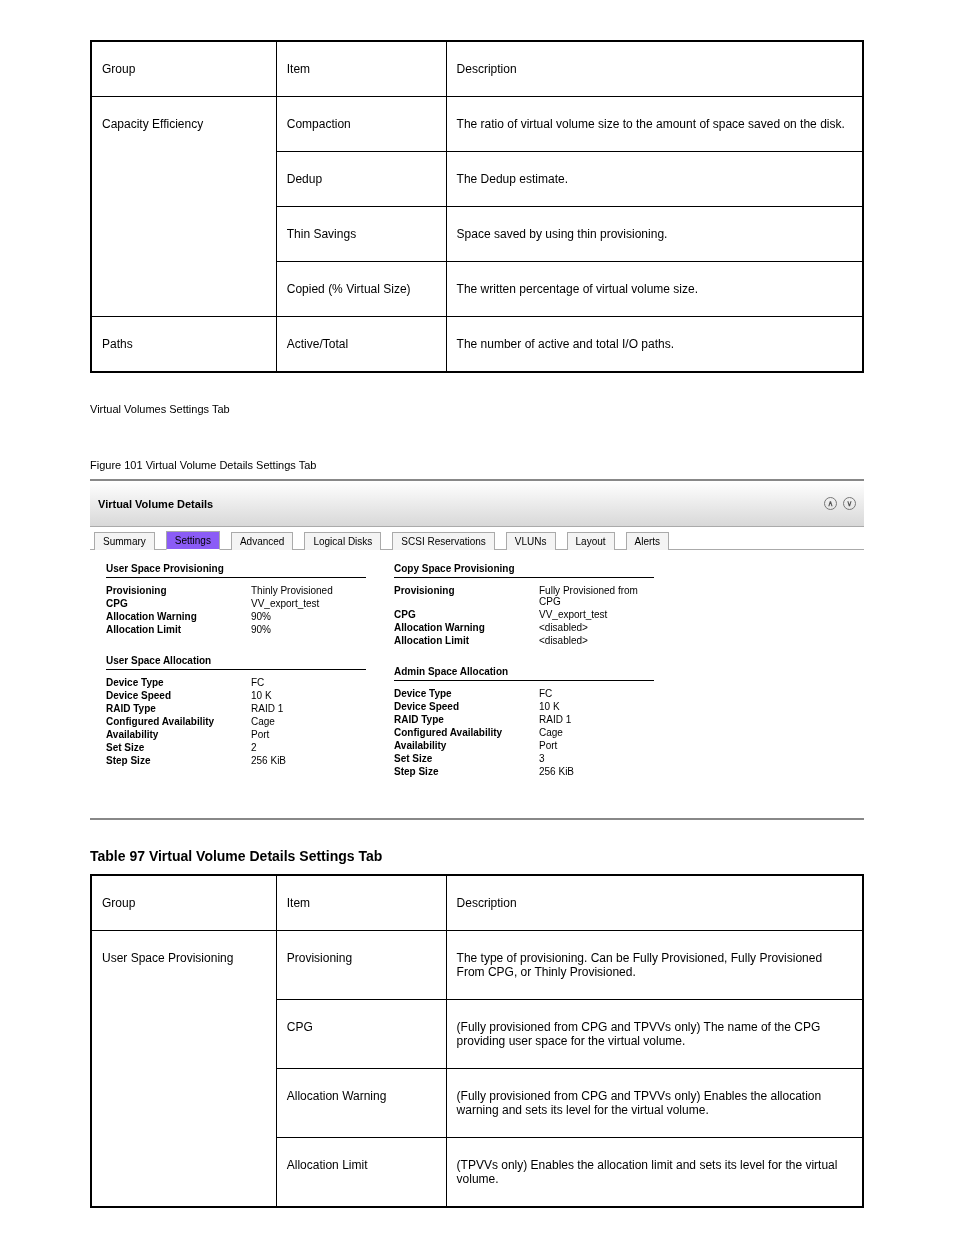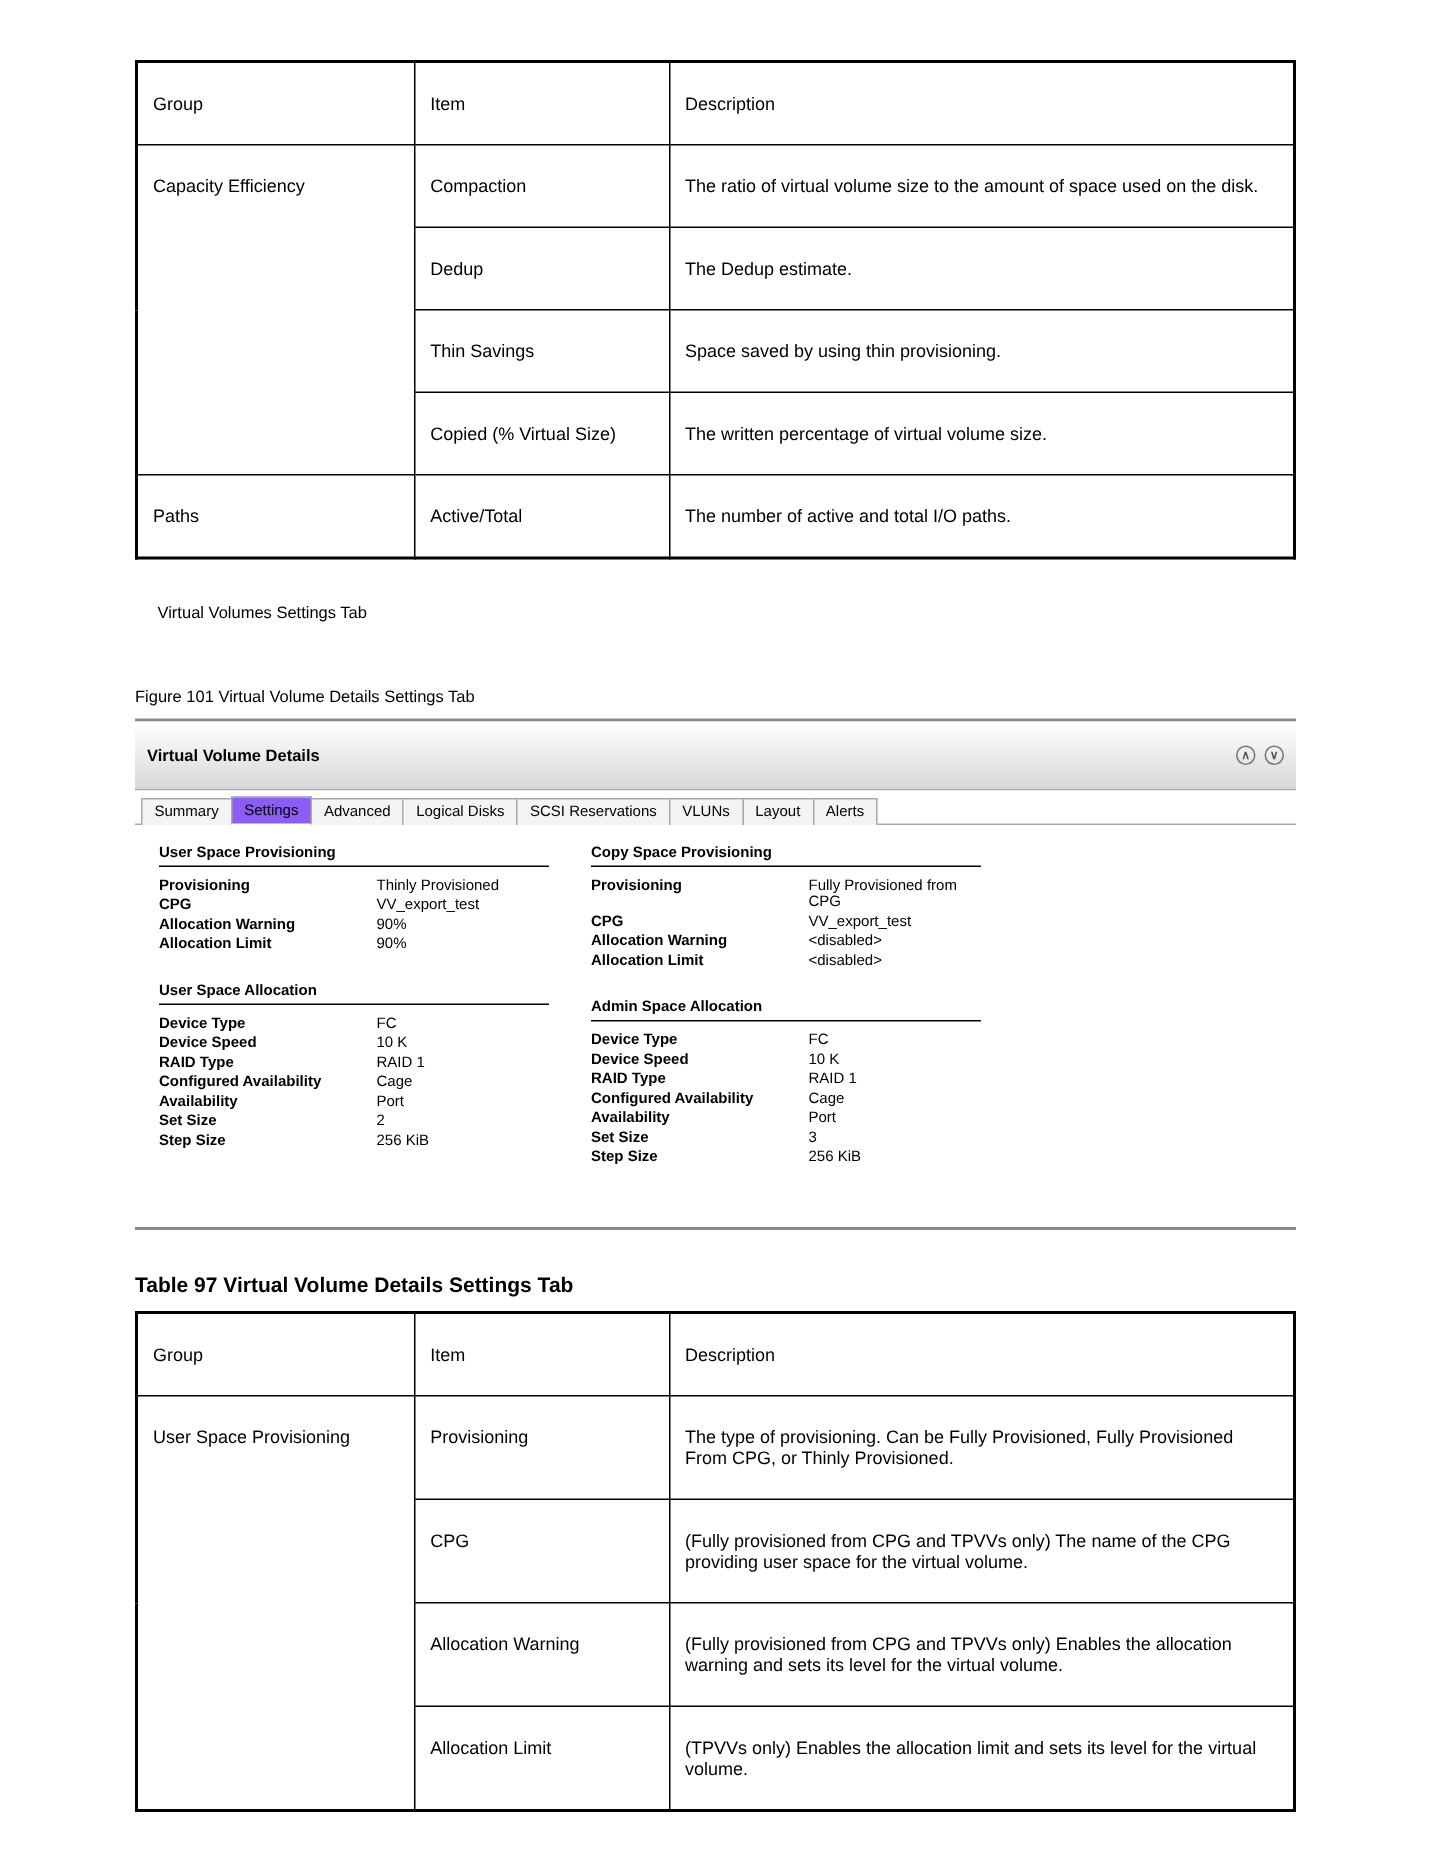--- a/index.html
+++ b/index.html
@@ -21,21 +21,21 @@
     padding: 20px 10px;
     text-align: left;
     vertical-align: top;
     font-weight: normal;
   }
   .doc-table th { font-weight: normal; }
   .col1 { width: 24%; }
   .col2 { width: 22%; }
   .sub-header {
     font-size: 11px;
-    margin: 30px 0 6px 15px;
+    margin: 30px 0 6px 0;
   }
   .figure-title {
     font-size: 11px;
     margin: 44px 0 8px 0;
   }
   .panel {
     border-top: 2px solid #888;
     border-bottom: 2px solid #888;
     background: #fff;
     padding-bottom: 40px;
@@ -57,21 +57,21 @@
     border: 1px solid #777;
     display: flex; align-items: center; justify-content: center;
     font-size: 8px; color: #555;
   }
   .tabs {
     display: flex;
     background: #fff;
     border-bottom: 1px solid #aaa;
     padding: 3px 4px 0 4px;
     font-size: 10px;
-    gap: 0;
+    gap: 12px;
     align-items: flex-end;
   }
   .tab {
     padding: 3px 8px;
     border: 1px solid #aaa;
     border-bottom: none;
     background: #f4f4f4;
     margin-right: -1px;
     position: relative;
     top: 1px;
@@ -116,21 +116,21 @@
     <tr>
       <th class="col1">Group</th>
       <th class="col2">Item</th>
       <th>Description</th>
     </tr>
   </thead>
   <tbody id="t1-body">
       <tr>
         <td rowspan="4">Capacity Efficiency</td>
         <td>Compaction</td>
-        <td>The ratio of virtual volume size to the amount of space used on the disk.</td>
+        <td>The ratio of virtual volume size to the amount of space saved on the disk.</td>
       </tr>
       <tr>
         <td>Dedup</td>
         <td>The Dedup estimate.</td>
       </tr>
       <tr>
         <td>Thin Savings</td>
         <td>Space saved by using thin provisioning.</td>
       </tr>
       <tr>

